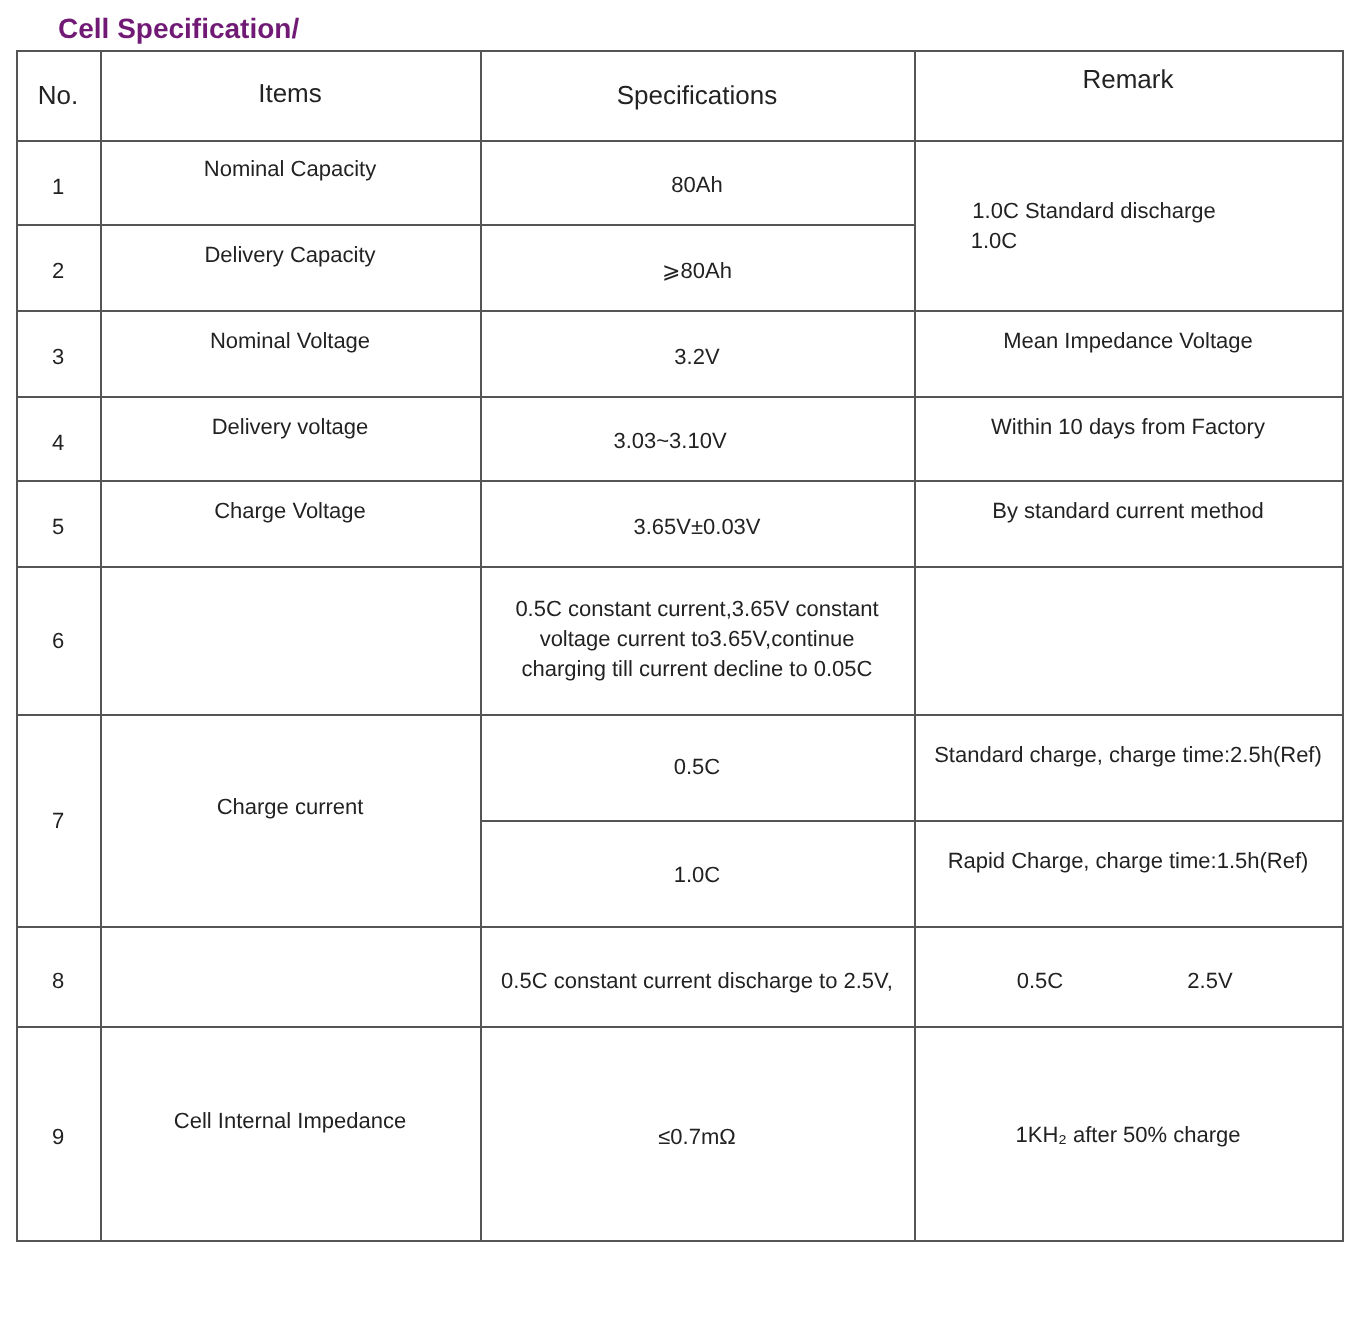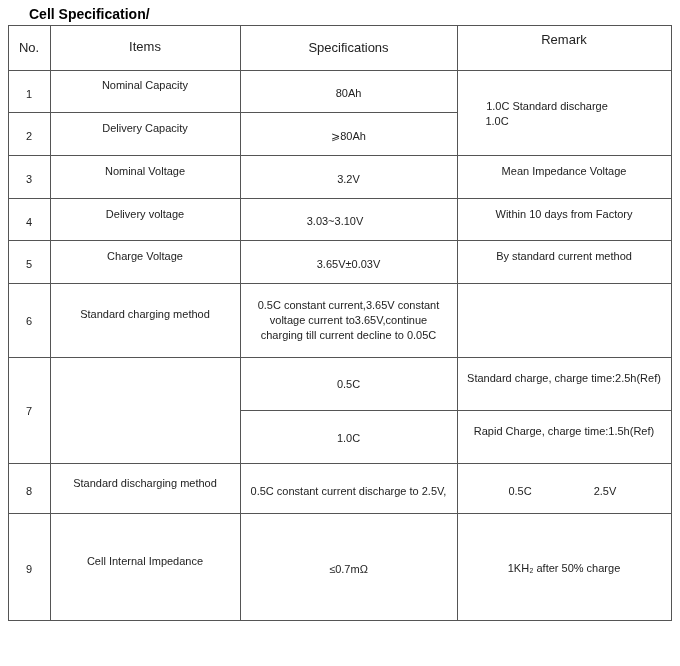--- a/index.html
+++ b/index.html
@@ -1,18 +1,18 @@
 <!DOCTYPE html>
 <html><head>
 <meta charset="utf-8">
 <style>
   html, body { margin: 0; padding: 0; background: #ffffff; }
   body { width: 680px; height: 666px; position: relative; overflow: hidden;
          font-family: "Liberation Sans", sans-serif; color: #1a1a1a; }
-  .title { position: absolute; left: 29px; top: 6px; font-size: 14px; font-weight: bold; color: #000000; }
+  .title { position: absolute; left: 29px; top: 6px; font-size: 14px; font-weight: bold; color: #701a75; }
   .grid { position: absolute; left: 0; top: 0; width: 680px; height: 666px; }
   .hl { position: absolute; height: 1px; background: #555; }
   .vl { position: absolute; width: 1px; background: #555; }
   .cell { position: absolute; font-size: 11px; line-height: 14px; text-align: center; color: #222; }
   .hdr { font-size: 13px; }
 </style>
 </head>
 <body>
 
 <div class="title">Cell Specification/</div>
@@ -63,33 +63,32 @@
   <div class="cell" style="left:50px;width:190px;top:207px">Delivery voltage</div>
   <div class="cell" style="left:240px;width:190px;top:214px">3.03~3.10V</div>
   <div class="cell" style="left:457px;width:214px;top:207px">Within 10 days from Factory</div>
 
   <div class="cell" style="left:8px;width:42px;top:257px">5</div>
   <div class="cell" style="left:50px;width:190px;top:249px">Charge Voltage</div>
   <div class="cell" style="left:240px;width:217px;top:257px">3.65V±0.03V</div>
   <div class="cell" style="left:457px;width:214px;top:249px">By standard current method</div>
 
   <div class="cell" style="left:8px;width:42px;top:314px">6</div>
-  <div class="cell" style="left:50px;width:190px;top:307px">Standard charging method</div>
   <div class="cell" style="left:240px;width:217px;top:298px">0.5C constant current,3.65V constant</div>
   <div class="cell" style="left:240px;width:217px;top:313px">voltage current to3.65V,continue</div>
   <div class="cell" style="left:240px;width:217px;top:328px">charging till current decline to  0.05C</div>
 
   <div class="cell" style="left:8px;width:42px;top:404px">7</div>
+  <div class="cell" style="left:50px;width:190px;top:397px">Charge current</div>
   <div class="cell" style="left:240px;width:217px;top:377px">0.5C</div>
   <div class="cell" style="left:457px;width:214px;top:371px">Standard charge, charge time:2.5h(Ref)</div>
   <div class="cell" style="left:240px;width:217px;top:431px">1.0C</div>
   <div class="cell" style="left:457px;width:214px;top:424px">Rapid Charge, charge time:1.5h(Ref)</div>
 
   <div class="cell" style="left:8px;width:42px;top:484px">8</div>
-  <div class="cell" style="left:50px;width:190px;top:476px">Standard discharging method</div>
   <div class="cell" style="left:240px;width:217px;top:484px">0.5C constant current discharge to 2.5V,</div>
   <div class="cell" style="left:490px;width:60px;top:484px">0.5C</div>
   <div class="cell" style="left:575px;width:60px;top:484px">2.5V</div>
 
   <div class="cell" style="left:8px;width:42px;top:562px">9</div>
   <div class="cell" style="left:50px;width:190px;top:554px">Cell Internal Impedance</div>
   <div class="cell" style="left:240px;width:217px;top:562px">≤0.7mΩ</div>
   <div class="cell" style="left:457px;width:214px;top:561px">1KH₂ after 50% charge</div>
 </div>
 

